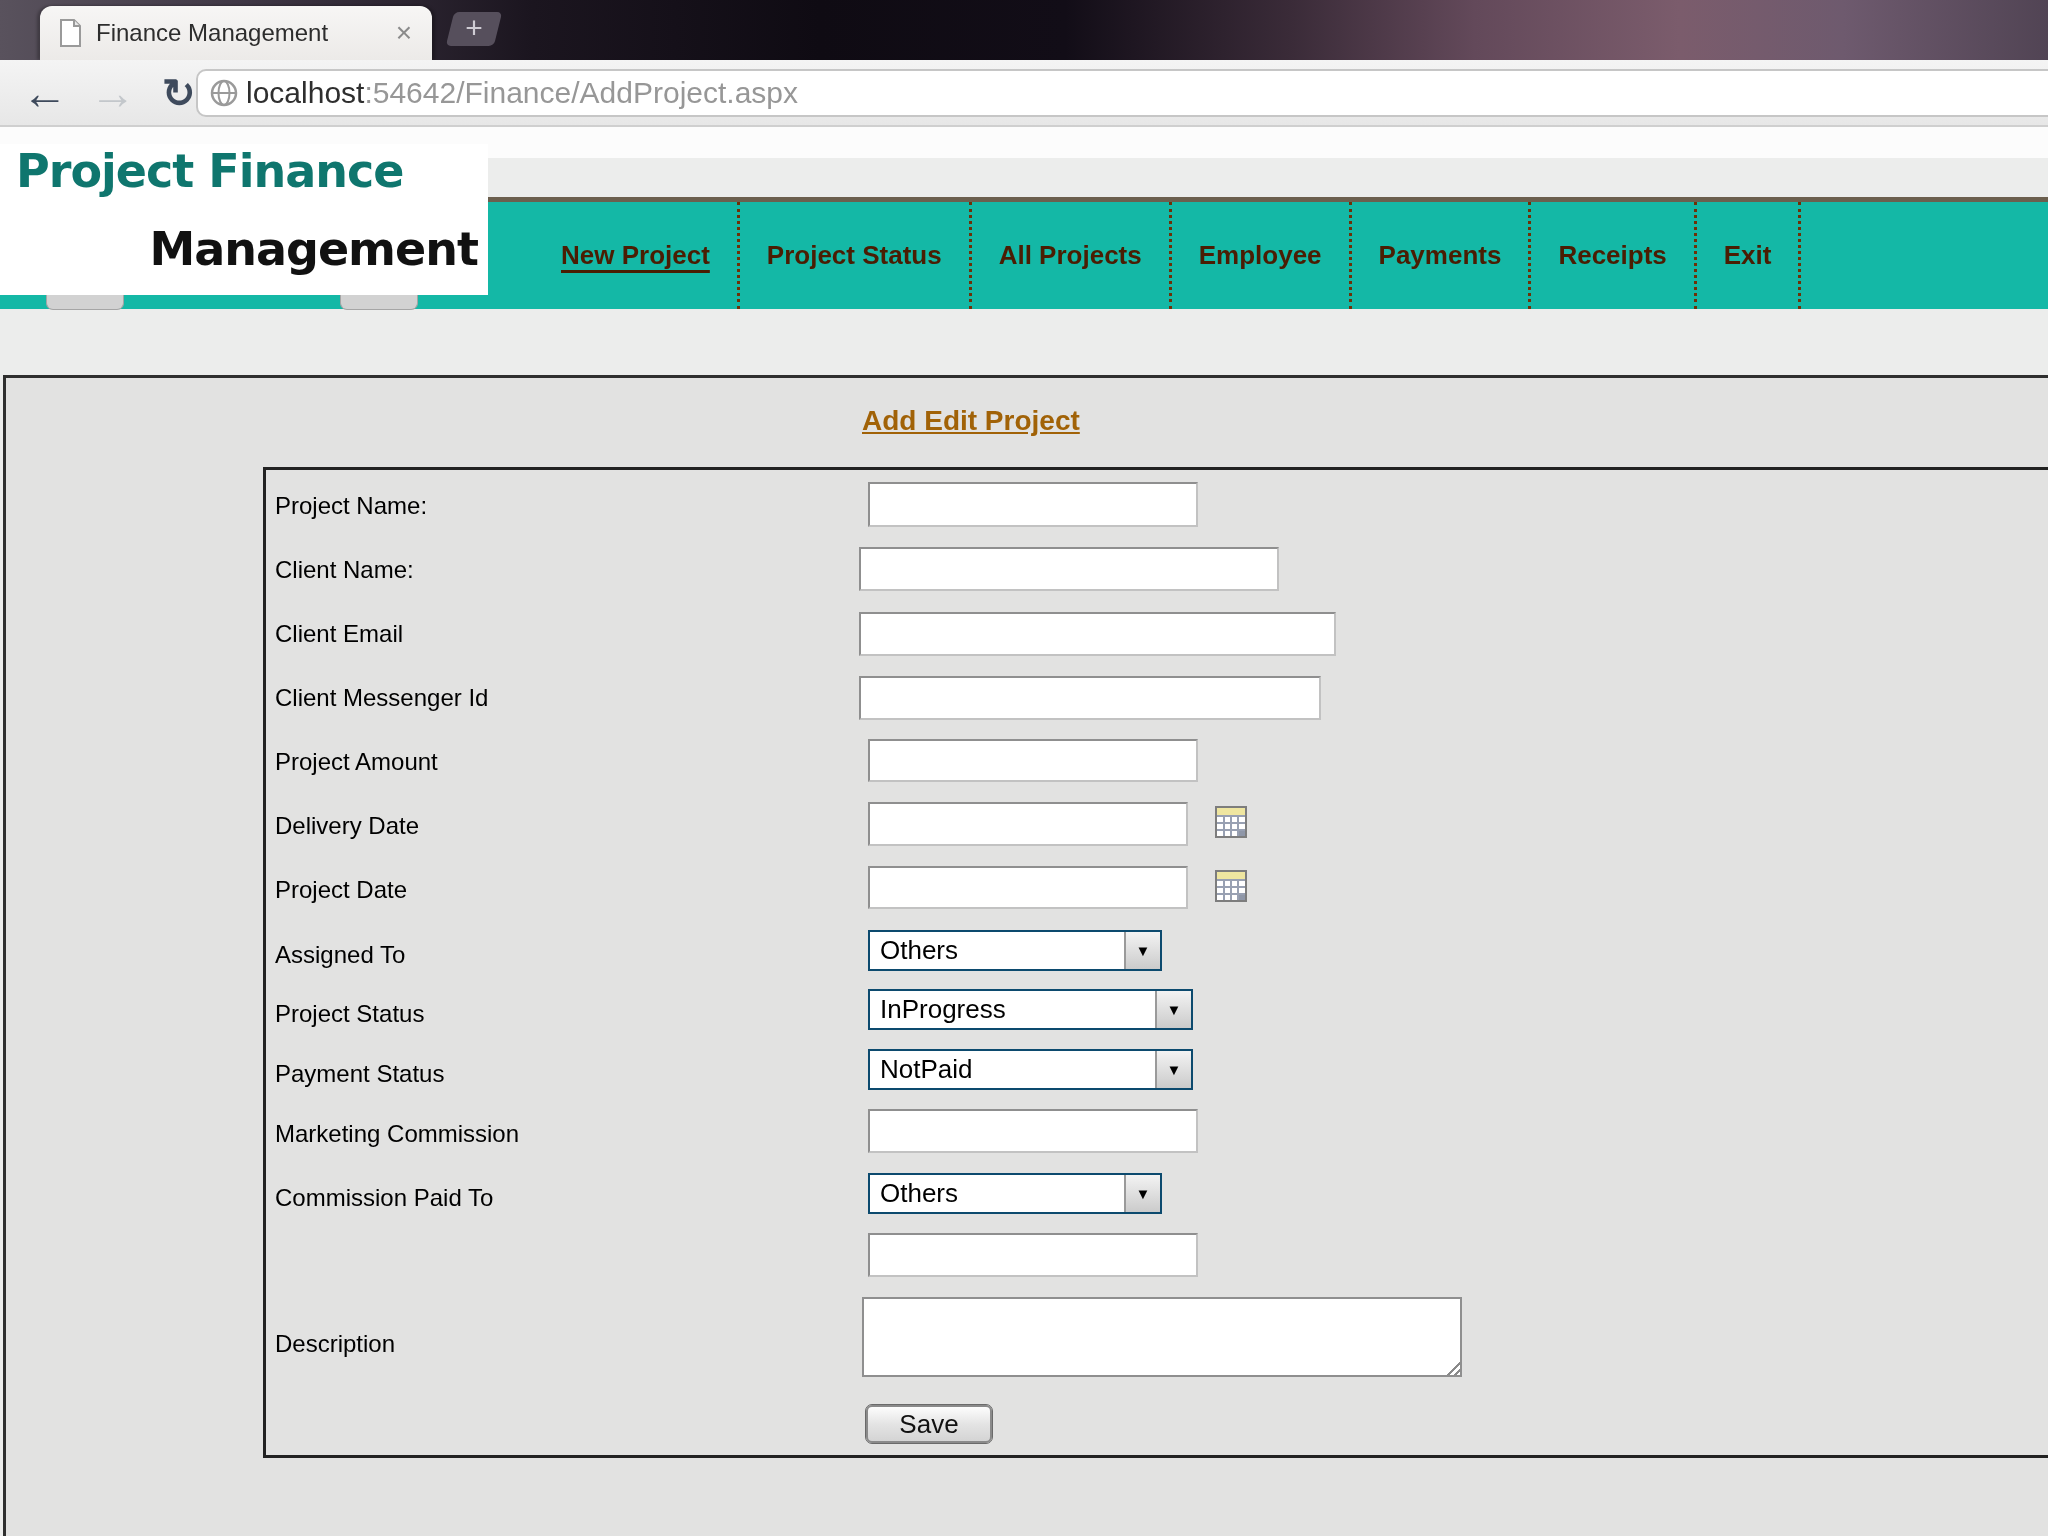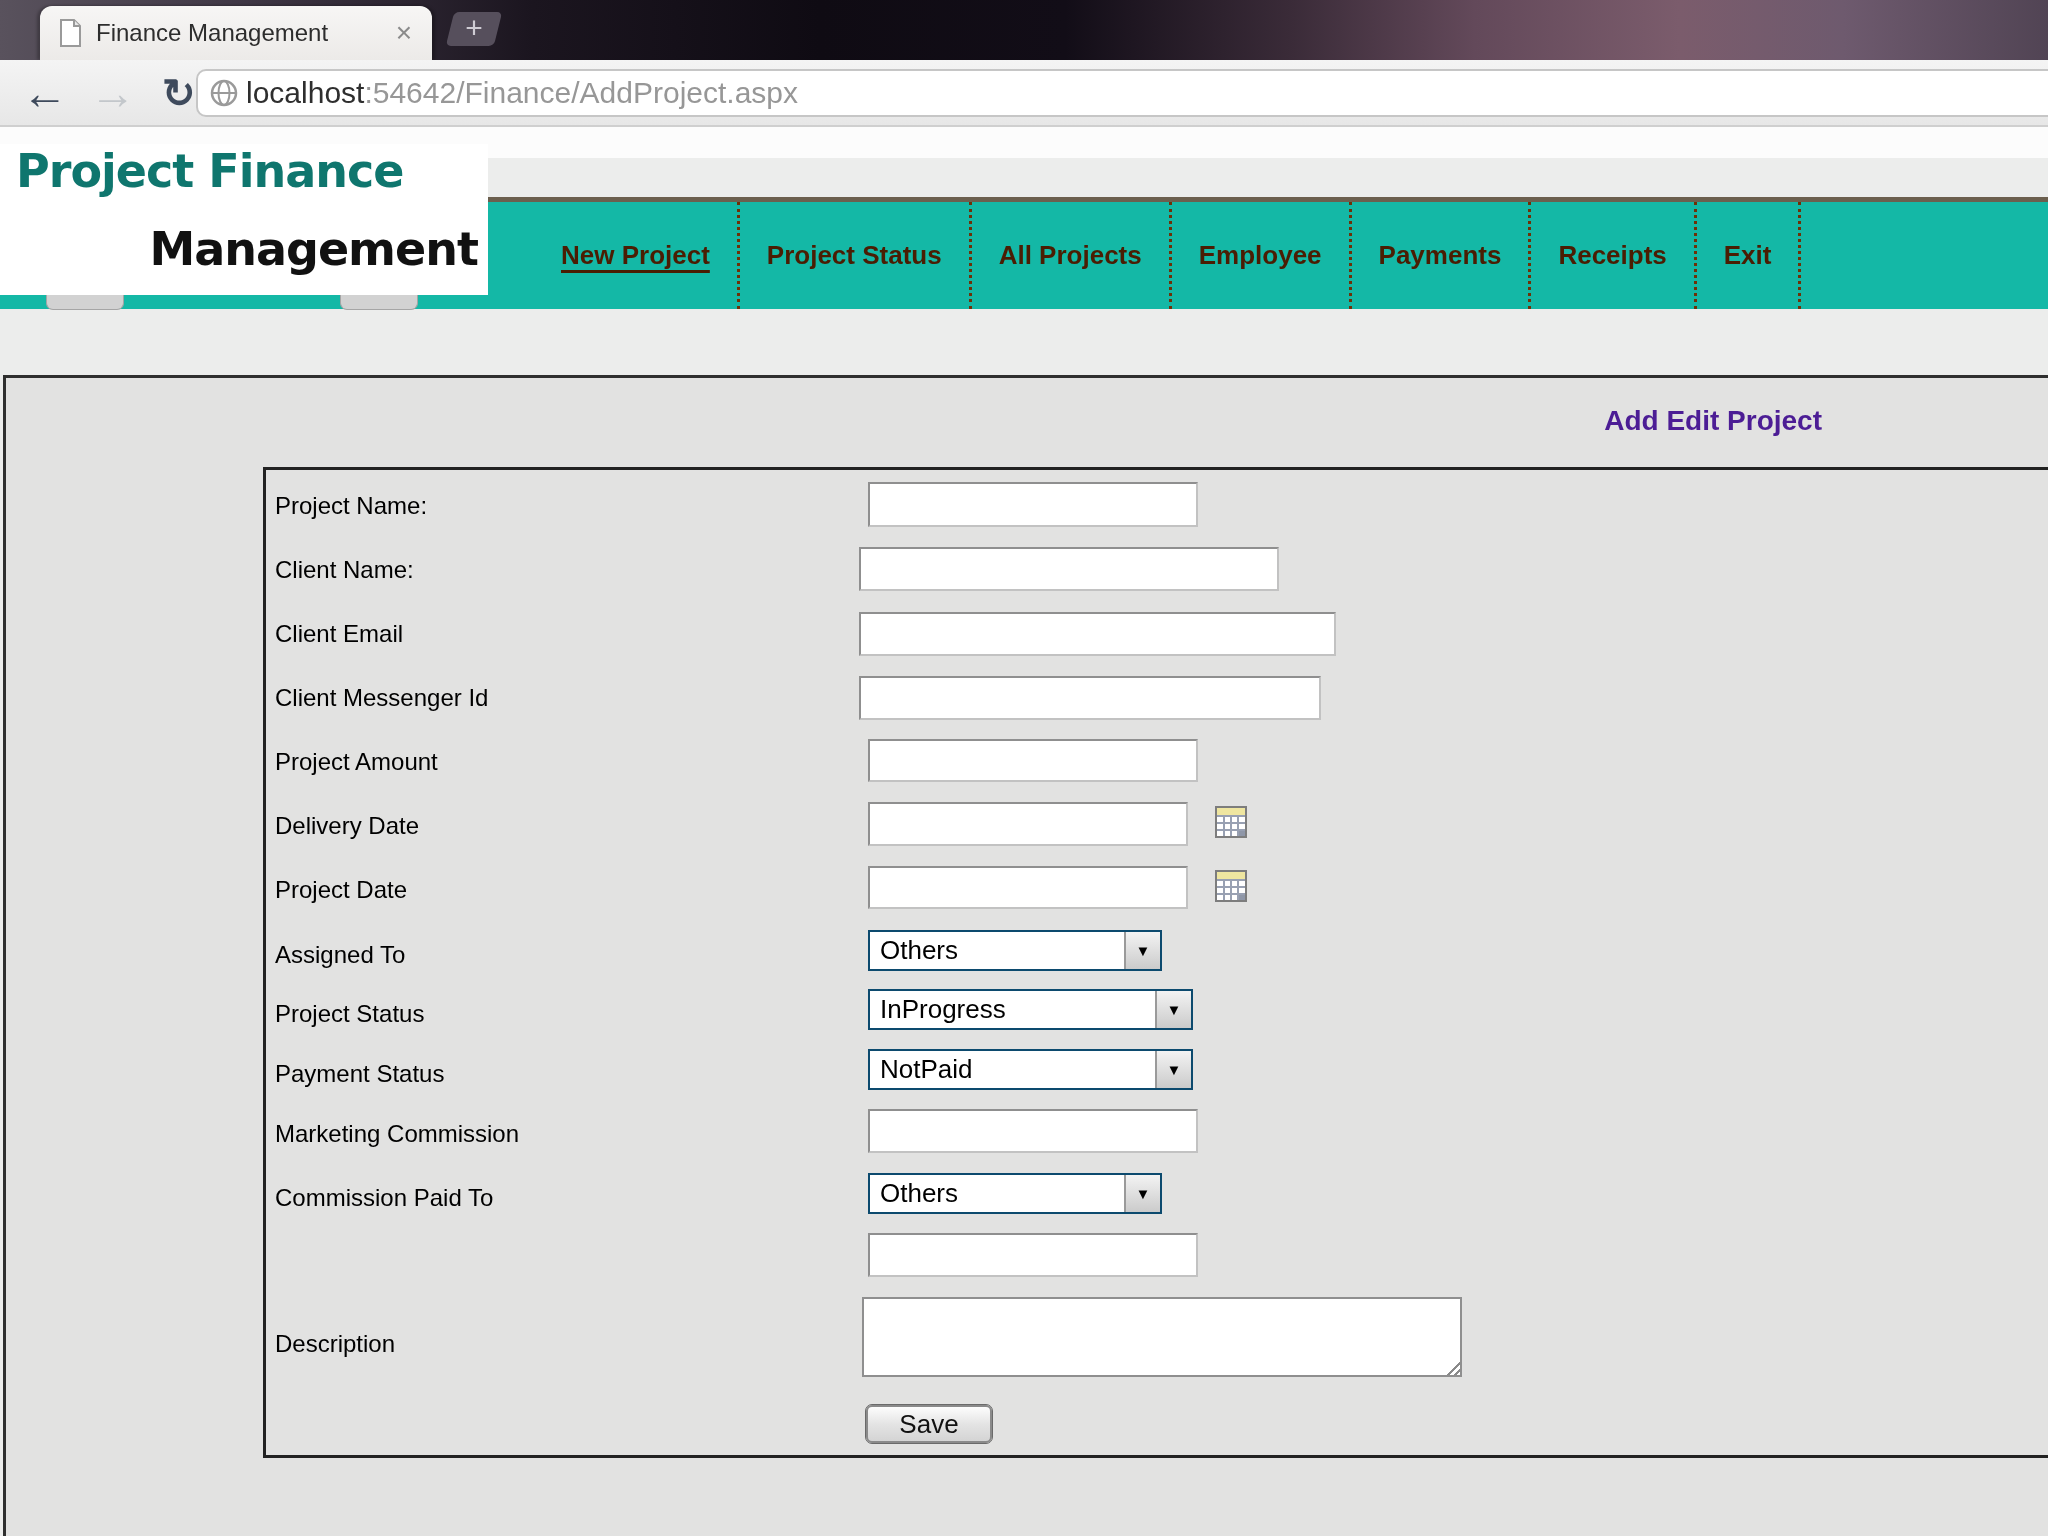--- a/index.html
+++ b/index.html
@@ -44,22 +44,22 @@
   .nav-item.active span{ text-decoration:underline; text-decoration-thickness:3px; text-underline-offset:6px; }
 
   .logo-box { position:absolute; left:0; top:144px; width:488px; height:151px; background:#ffffff; }
   .logo-line1 { position:absolute; left:16px; top:0; font-size:46px; font-weight:bold; color:#0f766e; letter-spacing:-1px; font-family:"DejaVu Sans",sans-serif; }
   .logo-line2 { position:absolute; right:10px; top:78px; font-size:46px; font-weight:bold; color:#111; letter-spacing:-1px; font-family:"DejaVu Sans",sans-serif; }
   .logo-tab { position:absolute; height:15px; width:78px; top:295px; background:#d2d2d2; border:1px solid #a5a5a5; border-top:none; border-radius:0 0 7px 7px; }
 
   
   .container { position:absolute; left:3px; top:375px; width:2050px; height:1170px;
     background:#e2e2e1; border:3px solid #2f2f2f; border-right:none; }
-  .form-title { position:absolute; left:862px; top:405px; width:960px; text-align:right;
-    font-size:28px; font-weight:bold; color:#4c1d95; }
+  .form-title { position:absolute; left:862px; top:405px; width:960px; text-align:left;
+    font-size:28px; font-weight:bold; color:#a16207;text-decoration:underline; }
   .formbox { position:absolute; left:263px; top:467px; width:1810px; height:991px;
     border:3px solid #222; }
 
   .flabel { position:absolute; left:9px; width:560px; font-size:24px; color:#000; line-height:34px; }
   .tinput { position:absolute; background:#fff; border:2px solid #8f8f8f;
     border-bottom-color:#c2c2c2; border-right-color:#c2c2c2; font-size:26px; padding:0 8px; font-family:inherit; }
   .sel { position:absolute; background:#fff; border:2px solid #0c4a6e; display:flex; align-items:stretch; }
   .sel-val { flex:1; font-size:26px; color:#000; padding-left:10px; display:flex; align-items:center; }
   .sel-btn { width:36px; background:linear-gradient(#f3f3f3,#cbcbcb); border-left:2px solid #9a9a9a;
     display:flex; align-items:center; justify-content:center; font-size:15px; color:#000; }

